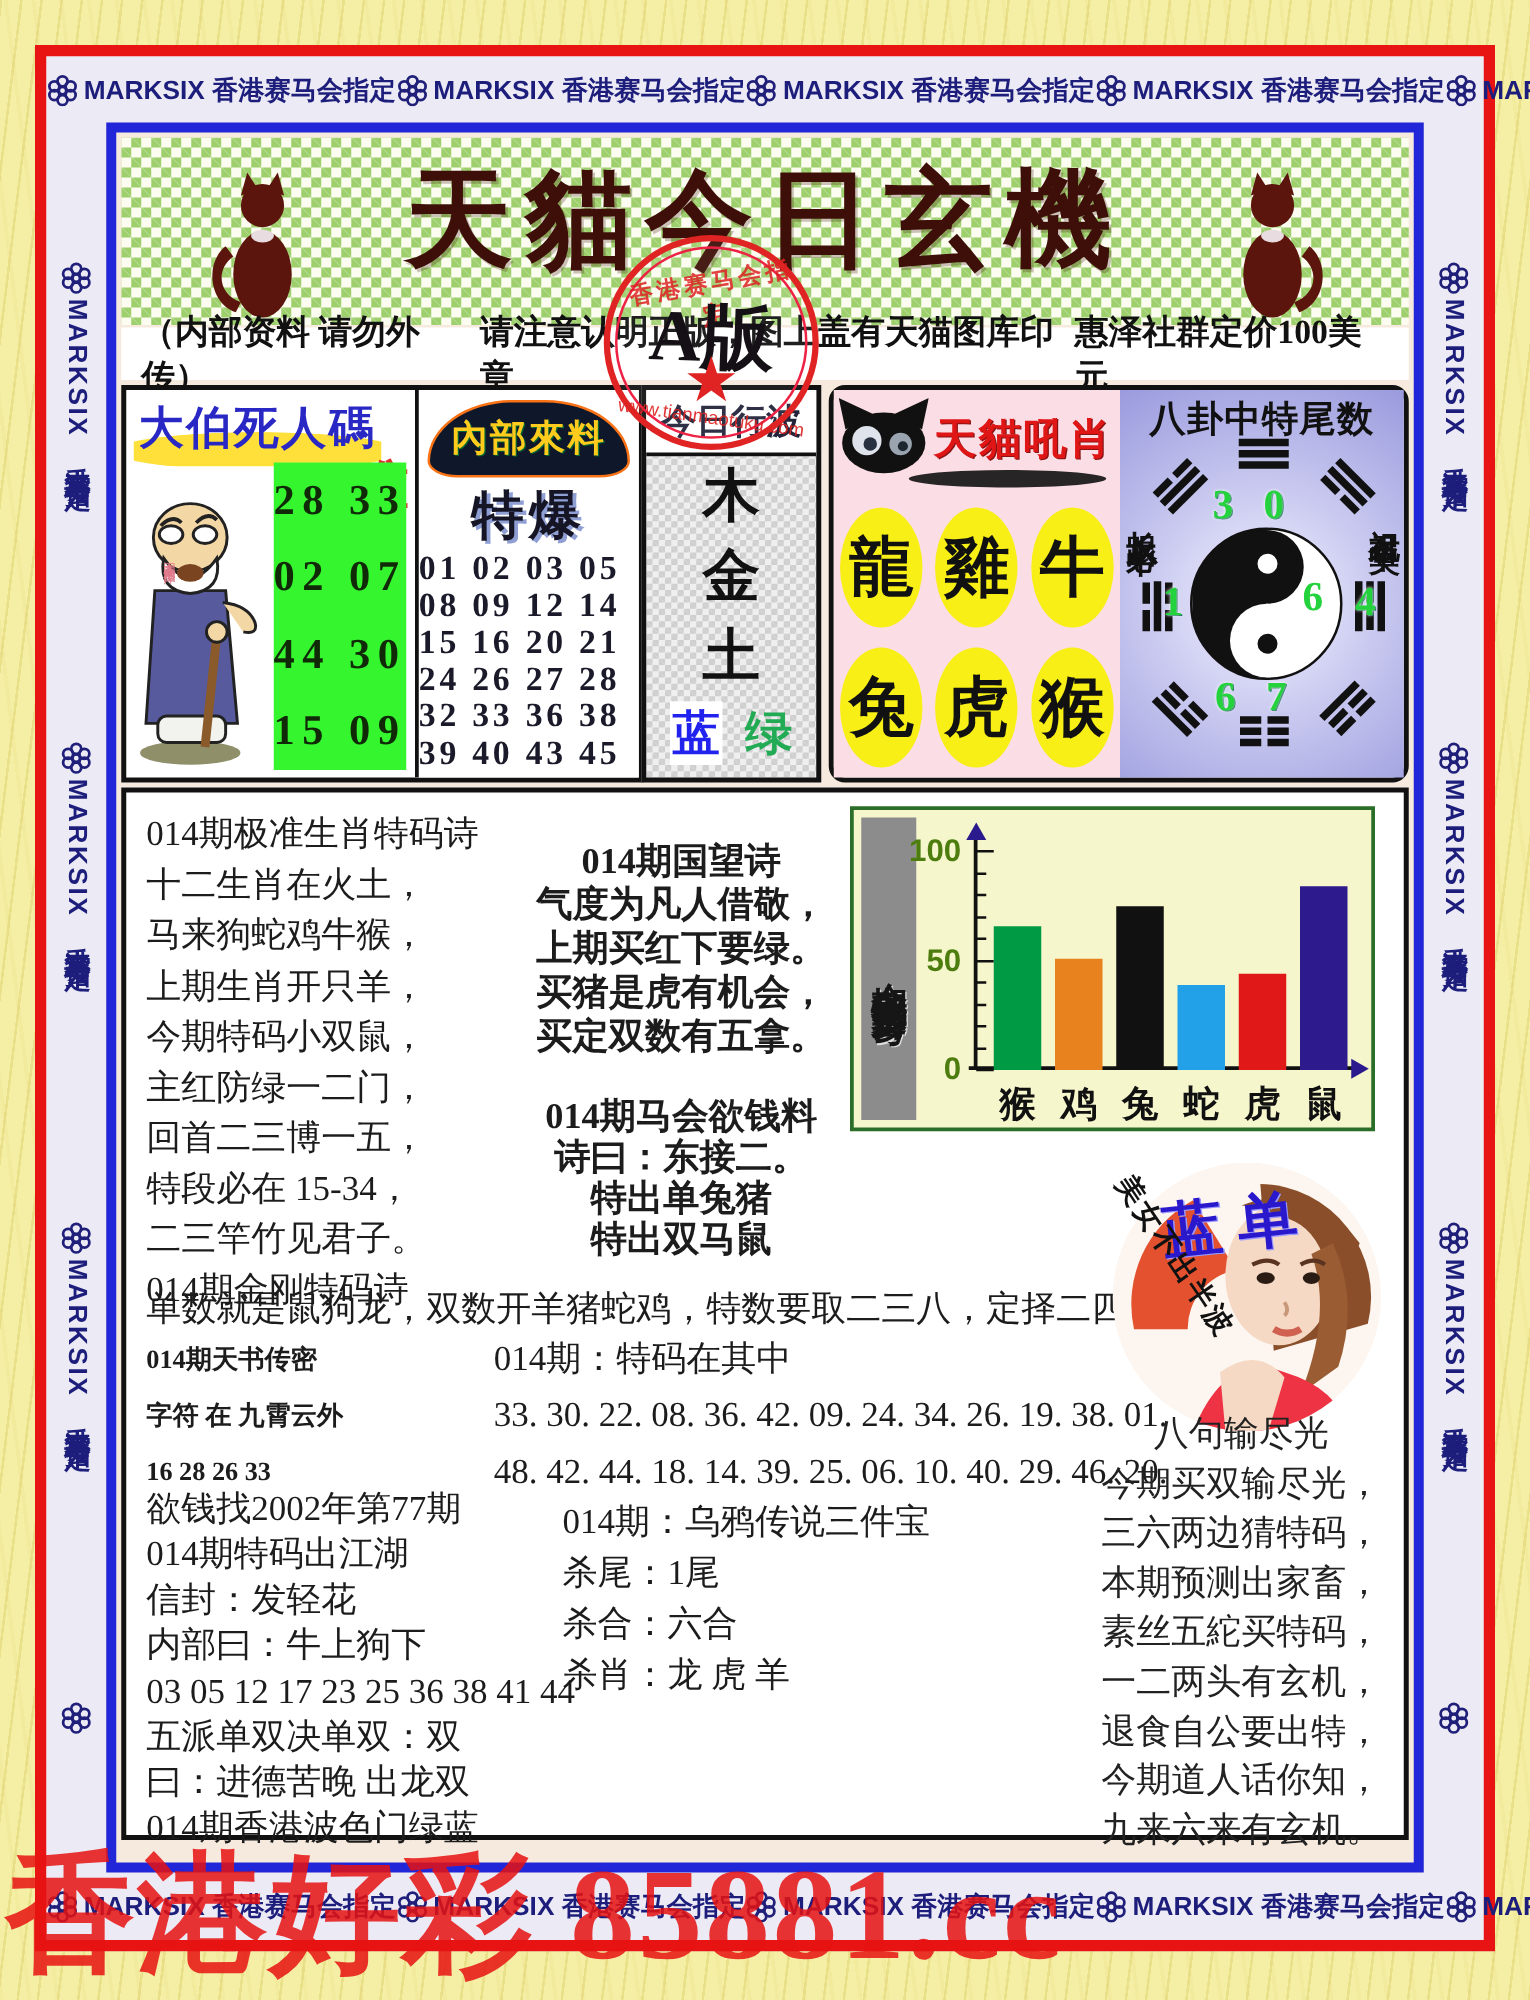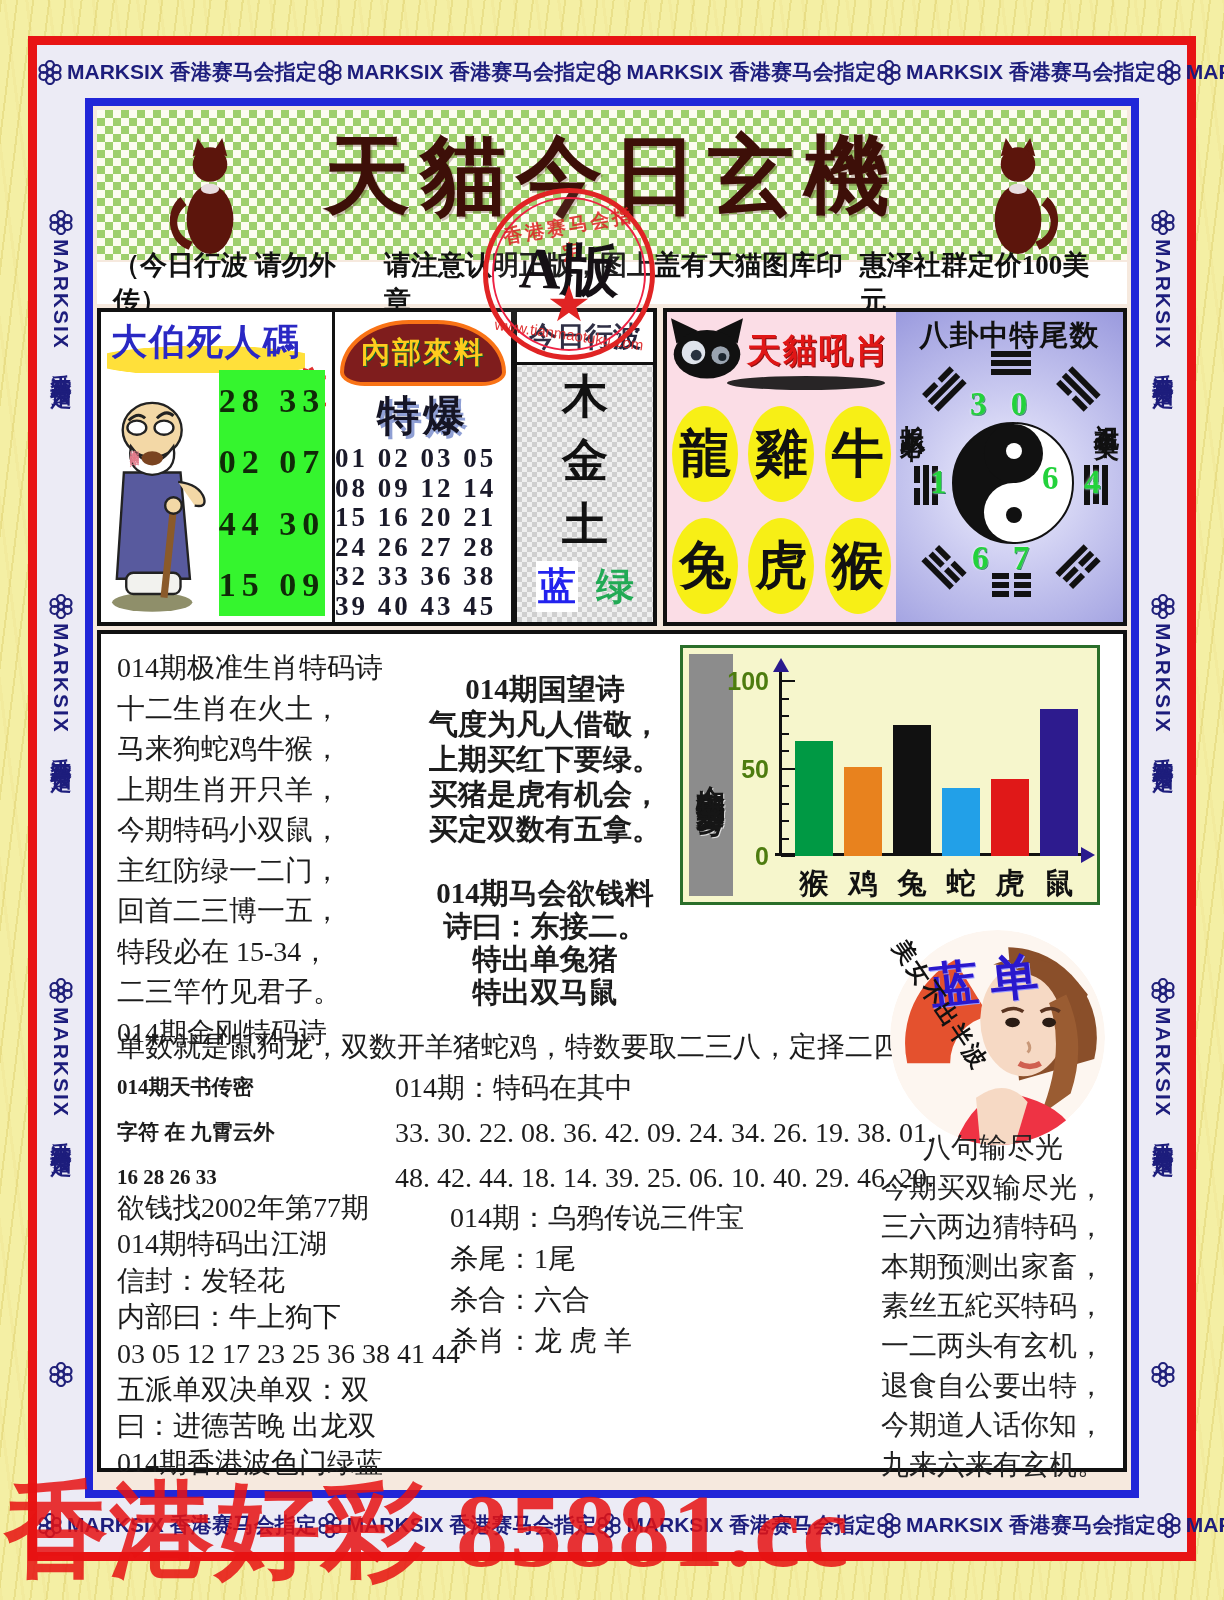--- a/index.html
+++ b/index.html
@@ -66,42 +66,42 @@
     letter-spacing:2px;background:radial-gradient(ellipse 95% 45% at 50% 78%,#ffe03a 60%,transparent 62%);
     padding:0 4px 6px;}
   .zhun{position:absolute;left:182px;top:48px;font-size:44px;font-weight:bold;color:#e03030;}
   .oldman{position:absolute;left:4px;top:76px;width:118px;height:228px;}
   .robe-note{position:absolute;left:26px;top:130px;writing-mode:vertical-rl;font-size:10px;
     color:#e07a8a;letter-spacing:1px;}
   .greenpanel{position:absolute;left:118px;top:58px;width:106px;height:246px;background:#35f52e;
     display:flex;flex-direction:column;justify-content:space-around;align-items:center;}
   .greenpanel div{font-size:34px;font-weight:bold;color:#102a08;letter-spacing:6px;white-space:pre;}
   .neibu{position:absolute;right:0;top:0;bottom:0;width:176px;border-left:3px solid #111;background:#fff;}
-  .banner{margin:8px auto 0;width:158px;height:58px;background:#7f1d1d;border:4px solid #f97316;
+  .banner{margin:8px auto 0;width:158px;height:58px;background:#0f172a;border:2px solid #f97316;
     border-radius:50% 50% 18% 18%/95% 95% 25% 25%;display:flex;align-items:center;justify-content:center;
     color:#ffcc1e;font-size:29px;font-weight:bold;letter-spacing:2px;text-shadow:1px 1px 0 #063;}
   .tebao{text-align:center;font-size:42px;font-weight:bold;color:#151525;margin-top:2px;
     text-shadow:3px 3px 0 #8f9fd4;letter-spacing:4px;}
   .neibu-rows{margin-top:0;text-align:left;font-size:27px;font-weight:bold;color:#1a1a2a;
     line-height:29.5px;white-space:pre-line;letter-spacing:3px;}
   
   .box2{left:416px;width:136px;
     background-image:linear-gradient(45deg,#cfcfcf 25%,transparent 25%,transparent 75%,#cfcfcf 75%),
       linear-gradient(45deg,#cfcfcf 25%,transparent 25%,transparent 75%,#cfcfcf 75%);
     background-size:10px 10px;background-position:0 0,5px 5px;background-color:#efefef;
     display:flex;flex-direction:column;}
   .xb-head{background:#fff;border-bottom:3px solid #111;text-align:center;font-size:28px;
     font-weight:bold;color:#23233a;padding:6px 0;}
   .xb-item{flex:1;display:flex;align-items:center;justify-content:center;font-size:46px;
     font-weight:bold;color:#111;}
   .xb-colors{display:flex;justify-content:space-around;padding:4px 10px 10px;font-size:38px;font-weight:bold;}
   .xb-blue{color:#2222ee;background:#fff;padding:0 2px;}
   .xb-green{color:#22aa55;}
   
-  .box3{left:566px;right:0;display:flex;}
+  .box3{left:566px;right:0;display:flex;border-radius:13px;}
   .houxiao{width:229px;background:#fbdde6;position:relative;}
   .hx-cat{position:absolute;left:4px;top:4px;width:72px;height:64px;}
   .hx-title{position:absolute;left:80px;top:16px;font-size:34px;font-weight:bold;color:#e01616;
     letter-spacing:2px;text-shadow:1px 1px 0 #811;}
   .hx-shadow{position:absolute;left:60px;top:64px;width:158px;height:14px;background:#111;
     border-radius:50%;opacity:.9;}
   .hx-grid{position:absolute;left:0;right:0;top:86px;bottom:0;display:flex;flex-wrap:wrap;
     justify-content:space-around;align-content:space-around;}
   .oval{width:66px;height:96px;background:#f7ef16;border-radius:50%;display:flex;align-items:center;
     justify-content:center;font-size:52px;font-weight:bold;color:#111;}
@@ -477,21 +477,21 @@
         <div class="main-title">天貓今日玄機</div>
         <div class="stamp">
           <div class="arc">香港赛马会指定</div>
           <div class="main">A版</div>
           <div class="star">★</div>
           <div class="url">www.tianmaotuku.com</div>
         </div>
       </div>
 
       <div class="notice">
-        <span>（今日行波  请勿外传）</span>
+        <span>（内部资料  请勿外传）</span>
         <span>请注意认明正版，图上盖有天猫图库印章</span>
         <span>惠泽社群定价100美元</span>
       </div>
 
       <div class="boxrow">
 
         <div class="bx box1">
           <div class="dabo">
             <div class="dabo-title">大伯死人碼</div>
             <div class="zhun">准</div>

